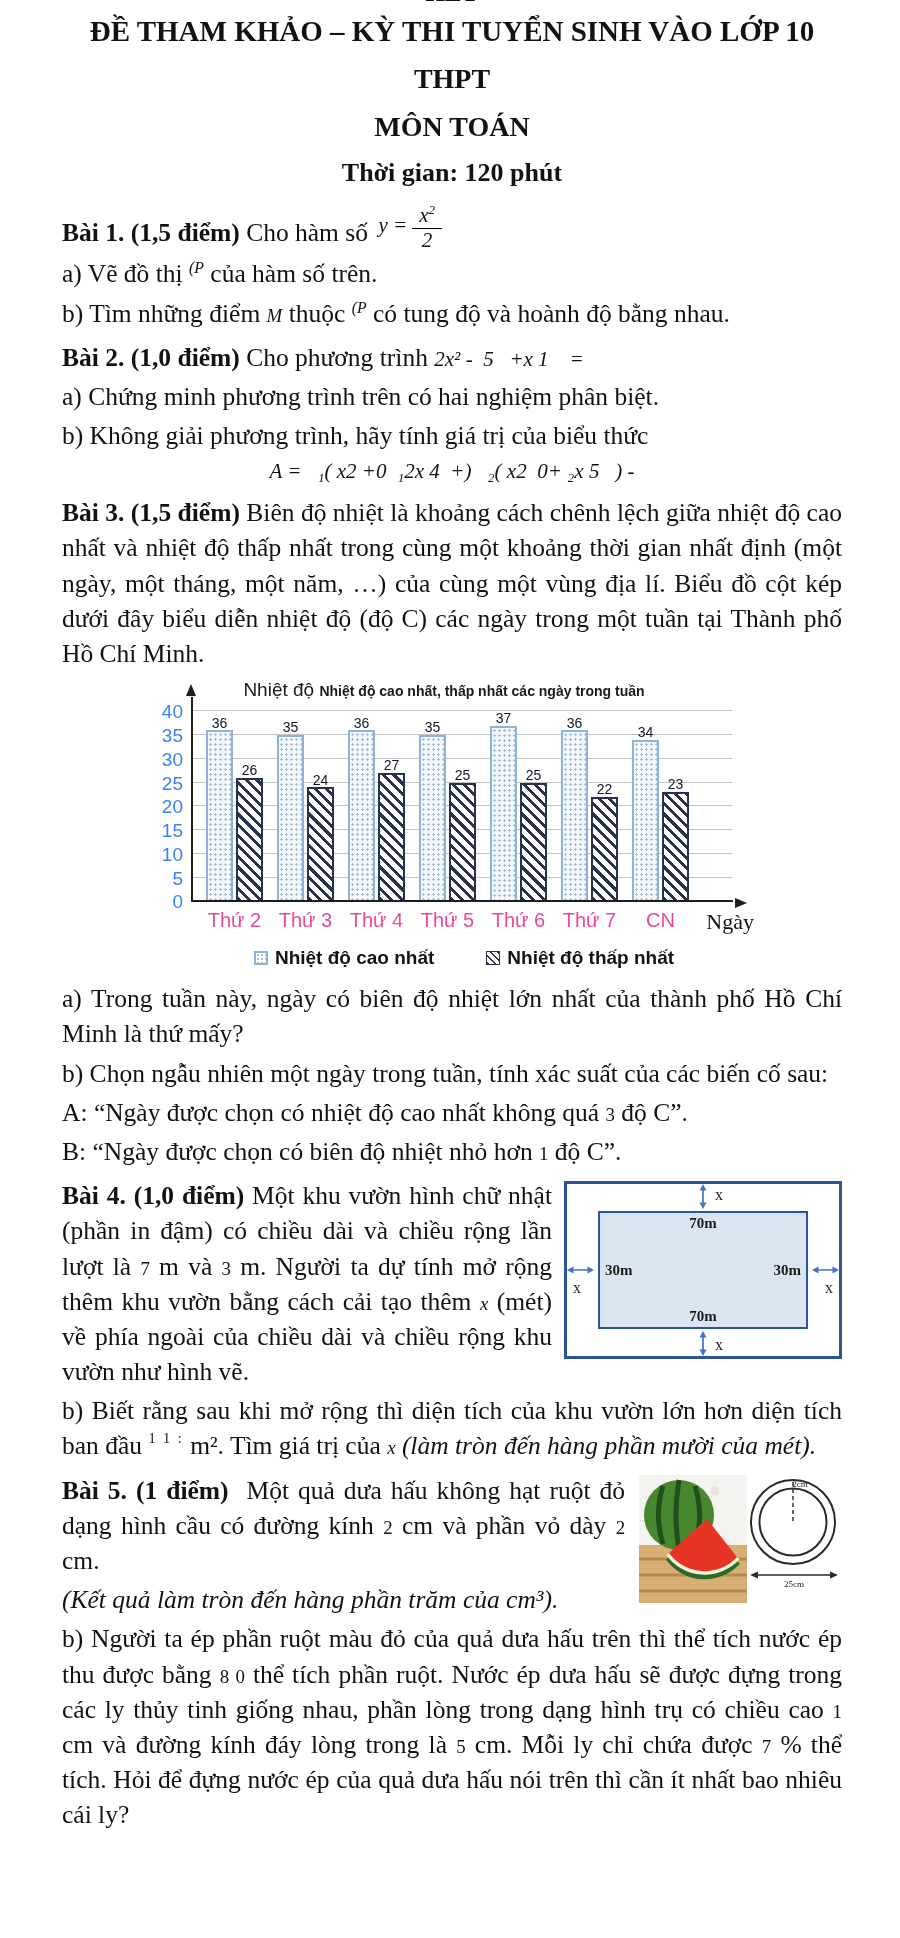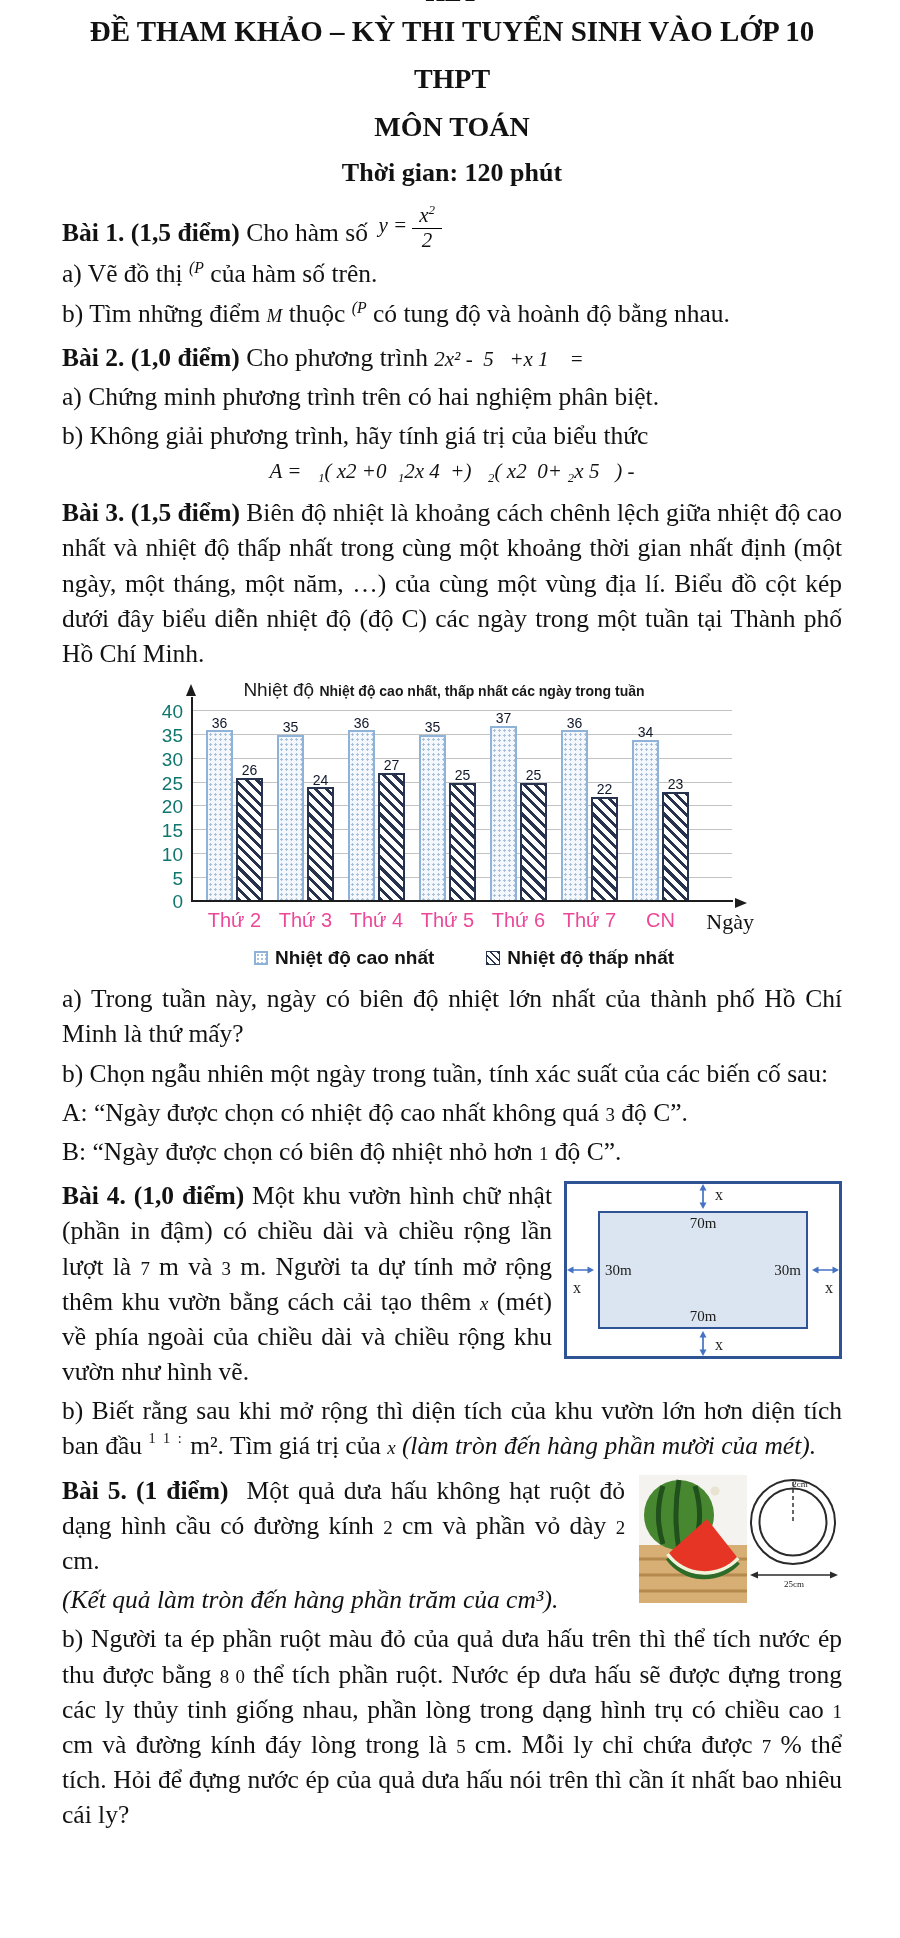--- a/index.html
+++ b/index.html
@@ -36,41 +36,41 @@
   
   .chart{width:604px;margin:6px auto 10px;font-family:"Liberation Sans","DejaVu Sans",sans-serif;position:relative;left:-8px;}
   .chart-title{text-align:center;font-size:19px;color:#1a1a1a;margin-bottom:8px;}
   .chart-title .bold{font-weight:bold;font-size:14px;}
   .chart-plot{position:relative;margin-left:50px;width:500px;height:190px;}
   .gridline{position:absolute;left:0;right:-40px;height:1px;background:#c3c3c3;}
   .yaxis{position:absolute;left:-1px;bottom:0;top:-14px;width:2px;background:#1c1c1c;}
   .yarrow{position:absolute;left:-6px;top:-27px;width:0;height:0;border-left:5.5px solid transparent;border-right:5.5px solid transparent;border-bottom:12px solid #1c1c1c;}
   .xaxis{position:absolute;left:-1px;bottom:-1px;height:2px;width:calc(100% + 42px);background:#1c1c1c;}
   .xarrow{position:absolute;right:-55px;bottom:-6.5px;width:0;height:0;border-top:5.5px solid transparent;border-bottom:5.5px solid transparent;border-left:12px solid #1c1c1c;}
-  .yticks-col .ytick{position:absolute;left:-49px;width:40px;text-align:right;font-size:19px;color:#0f766e;line-height:1;}
+  .yticks-col .ytick{position:absolute;left:-49px;width:40px;text-align:right;font-size:19px;color:#3b82f6;line-height:1;}
   .bars{position:absolute;inset:0;display:flex;align-items:flex-end;padding-left:14px;gap:14px;box-sizing:border-box;}
   .bar-group{display:flex;align-items:flex-end;gap:3px;height:100%;}
   .bar-wrap{display:flex;flex-direction:column;justify-content:flex-end;align-items:center;height:100%;}
   .bar-label{font-size:14px;color:#0f172a;line-height:1.05;}
   .bar{width:27px;box-sizing:border-box;}
   .bar-high{background-color:#f4f8fc;background-image:radial-gradient(#a9c0da 1px,transparent 1.35px);background-size:5px 5px;border:2px solid #8fb2d8;border-bottom:none;}
   .bar-low{background:repeating-linear-gradient(45deg,#27324e 0px,#27324e 3px,#ffffff 3px,#ffffff 7.5px);border:2px solid #27324e;border-bottom:none;}
   .xticks{margin-left:50px;width:500px;display:flex;gap:14px;padding-left:14px;box-sizing:content-box;margin-top:6px;}
   .xtick{width:57px;text-align:center;font-size:20px;color:#ec4899;}
   .x-label{position:absolute;right:-62px;bottom:-36px;font-family:"Liberation Serif",serif;font-size:22px;color:#111;}
   .legend{display:flex;justify-content:center;gap:52px;margin:10px 0 0 40px;}
   .legend-item{display:flex;align-items:center;gap:7px;font-size:19px;font-weight:bold;color:#141414;}
   .swatch{display:inline-block;width:14px;height:14px;box-sizing:border-box;}
   .swatch-high{border:2px solid #8fb2d8;background-color:#fff;background-image:radial-gradient(#a9c0da 1px,transparent 1.3px);background-size:4px 4px;}
   .swatch-low{border:1.5px solid #27324e;background:repeating-linear-gradient(45deg,#27324e 0,#27324e 2px,#fff 2px,#fff 5px);}
   
   .garden-fig{float:right;width:278px;height:178px;margin:3px 0 6px 12px;position:relative;}
   .g-outer{position:absolute;inset:0;border:3px solid #2e5496;background:#fff;box-sizing:border-box;}
   .g-inner{position:absolute;left:34px;right:34px;top:30px;bottom:30px;border:2.5px solid #2e5496;background:#dbe5f1;box-sizing:border-box;}
-  .g-lbl{position:absolute;font-size:15px;color:#1b1b1b;line-height:1;}
+  .g-lbl{position:absolute;font-size:15px;color:#1b1b1b;line-height:1;font-weight:bold;}
   .g-top{left:50%;top:3px;transform:translateX(-50%);}
   .g-bot{left:50%;bottom:3px;transform:translateX(-50%);}
   .g-left{left:5px;top:50%;transform:translateY(-50%);}
   .g-right{right:5px;top:50%;transform:translateY(-50%);}
   .g-arrow{position:absolute;line-height:0;}
   .ga-top{left:50%;top:3px;transform:translateX(-50%);}
   .ga-bot{left:50%;bottom:3px;transform:translateX(-50%);}
   .ga-left{left:3px;top:50%;transform:translateY(-50%);}
   .ga-right{right:3px;top:50%;transform:translateY(-50%);}
   .g-x{position:absolute;font-size:16px;color:#1b1b1b;line-height:1;}

